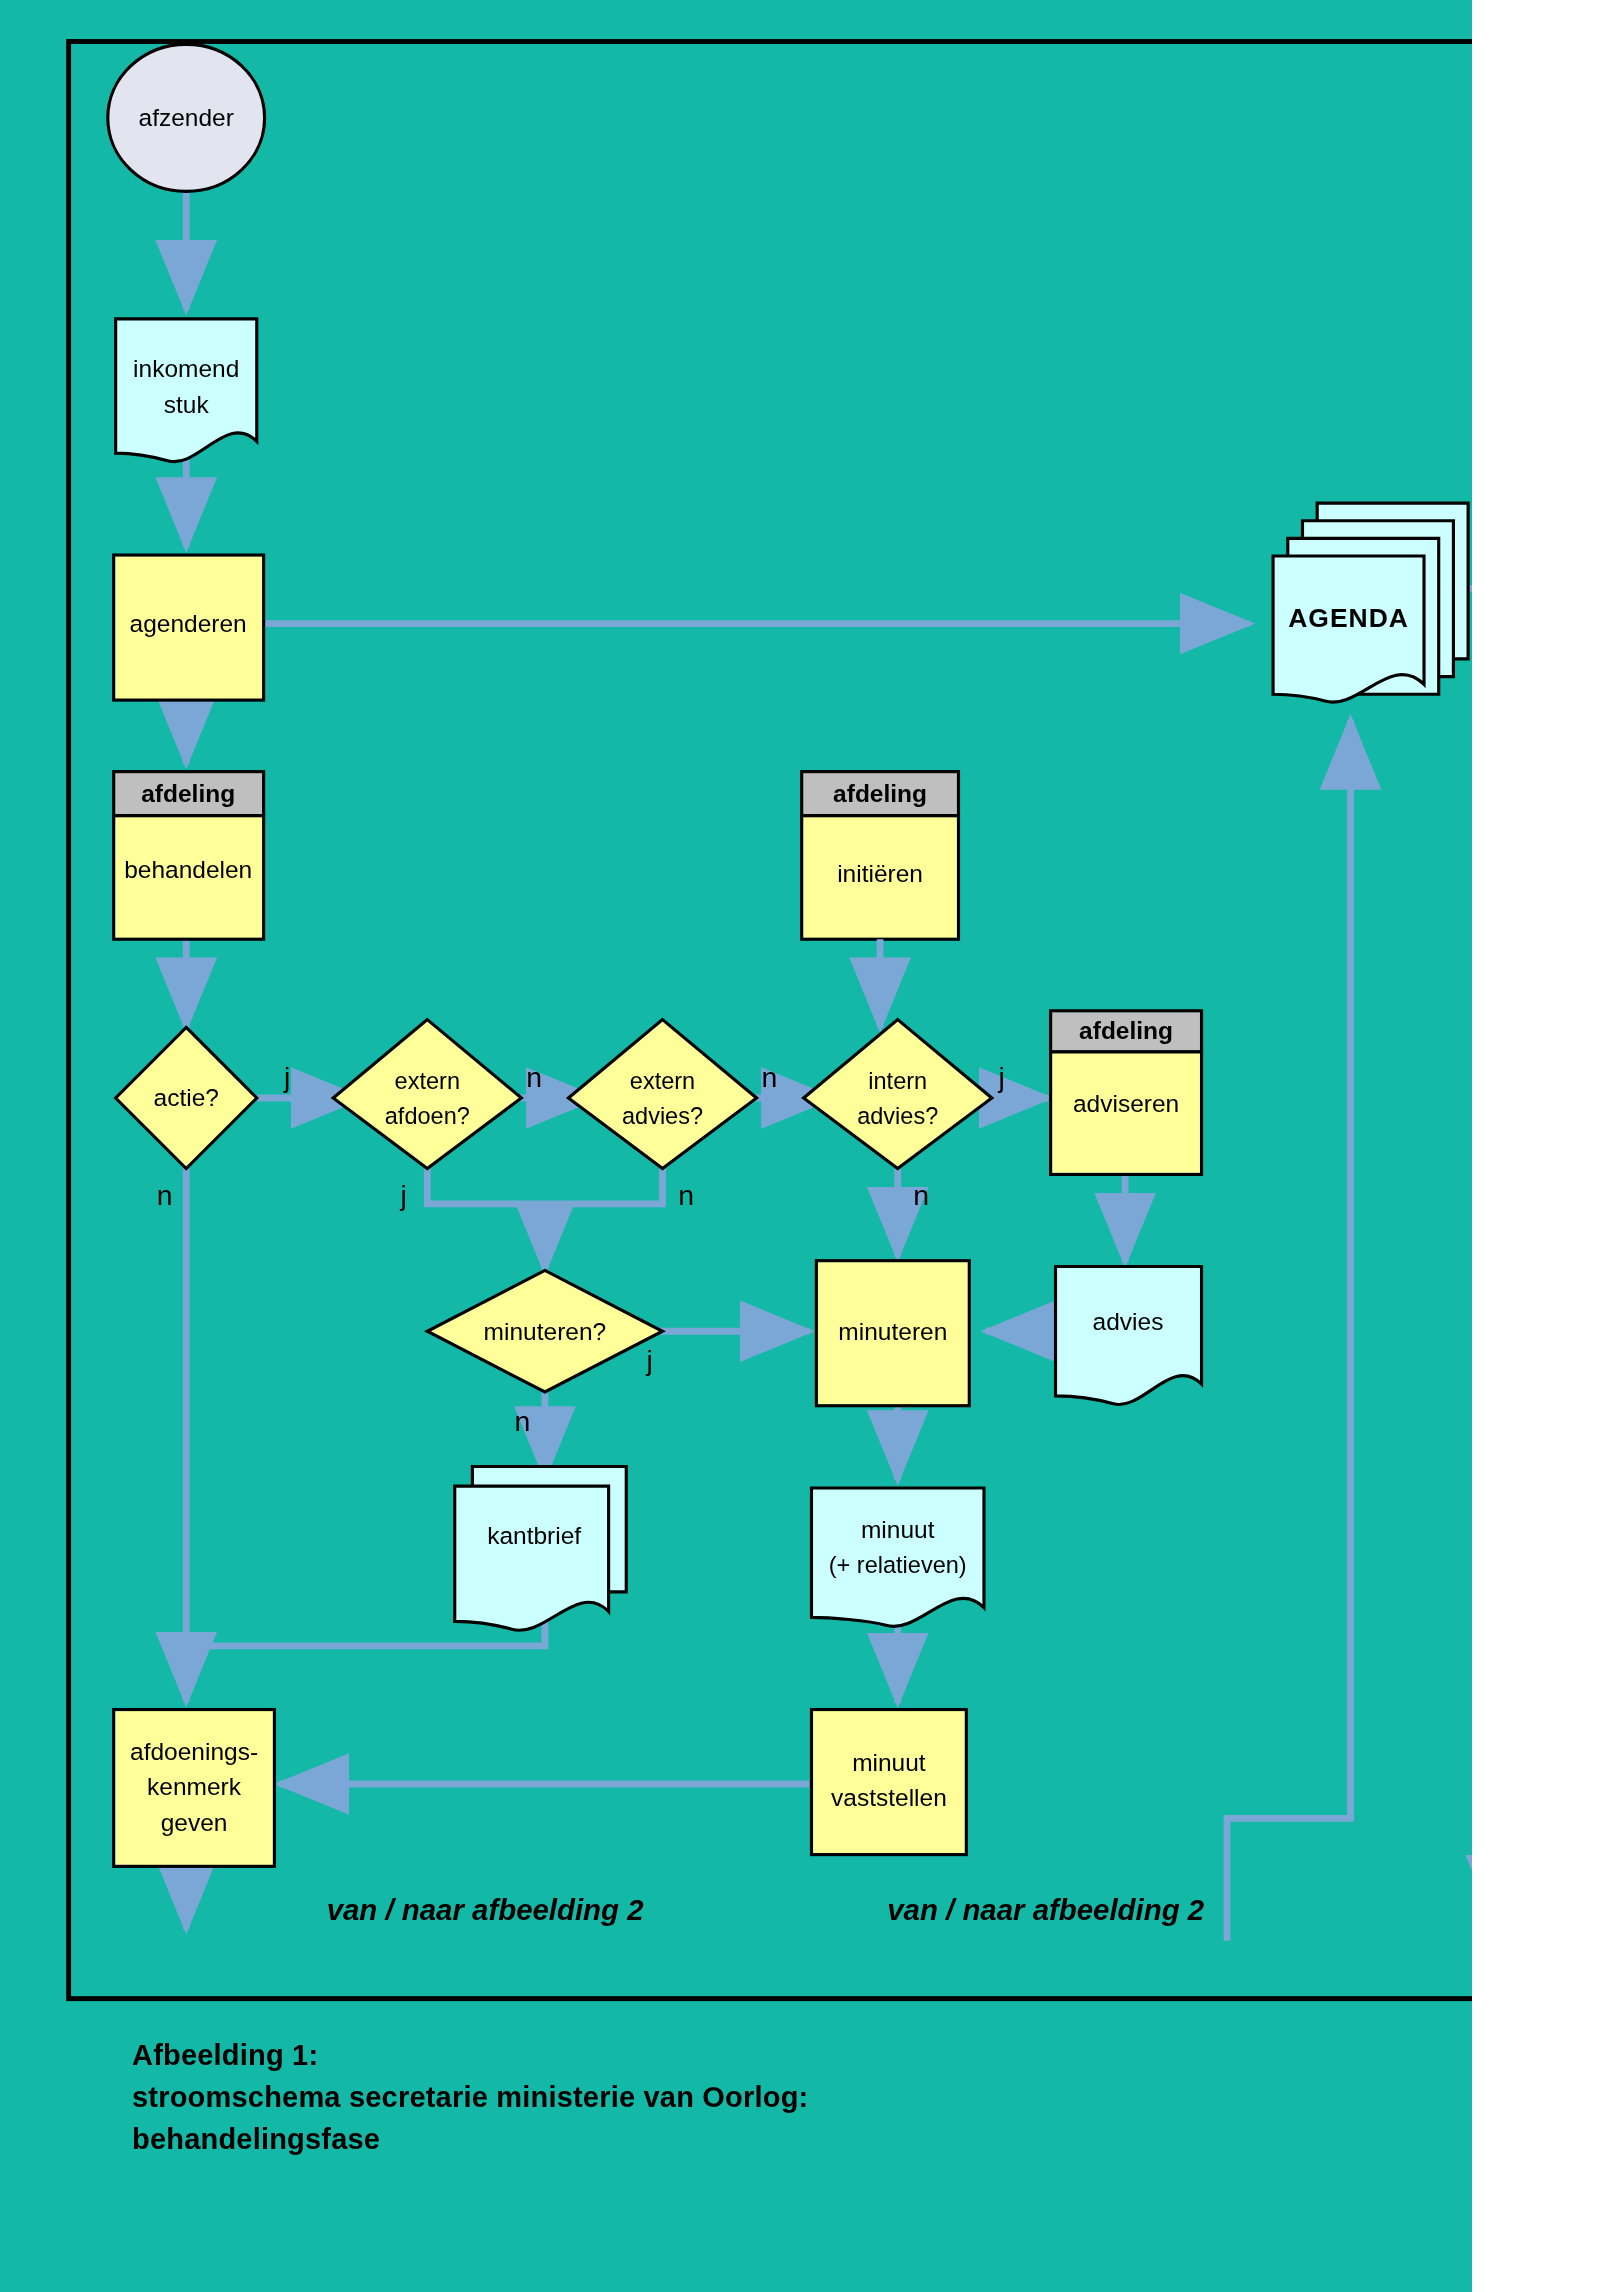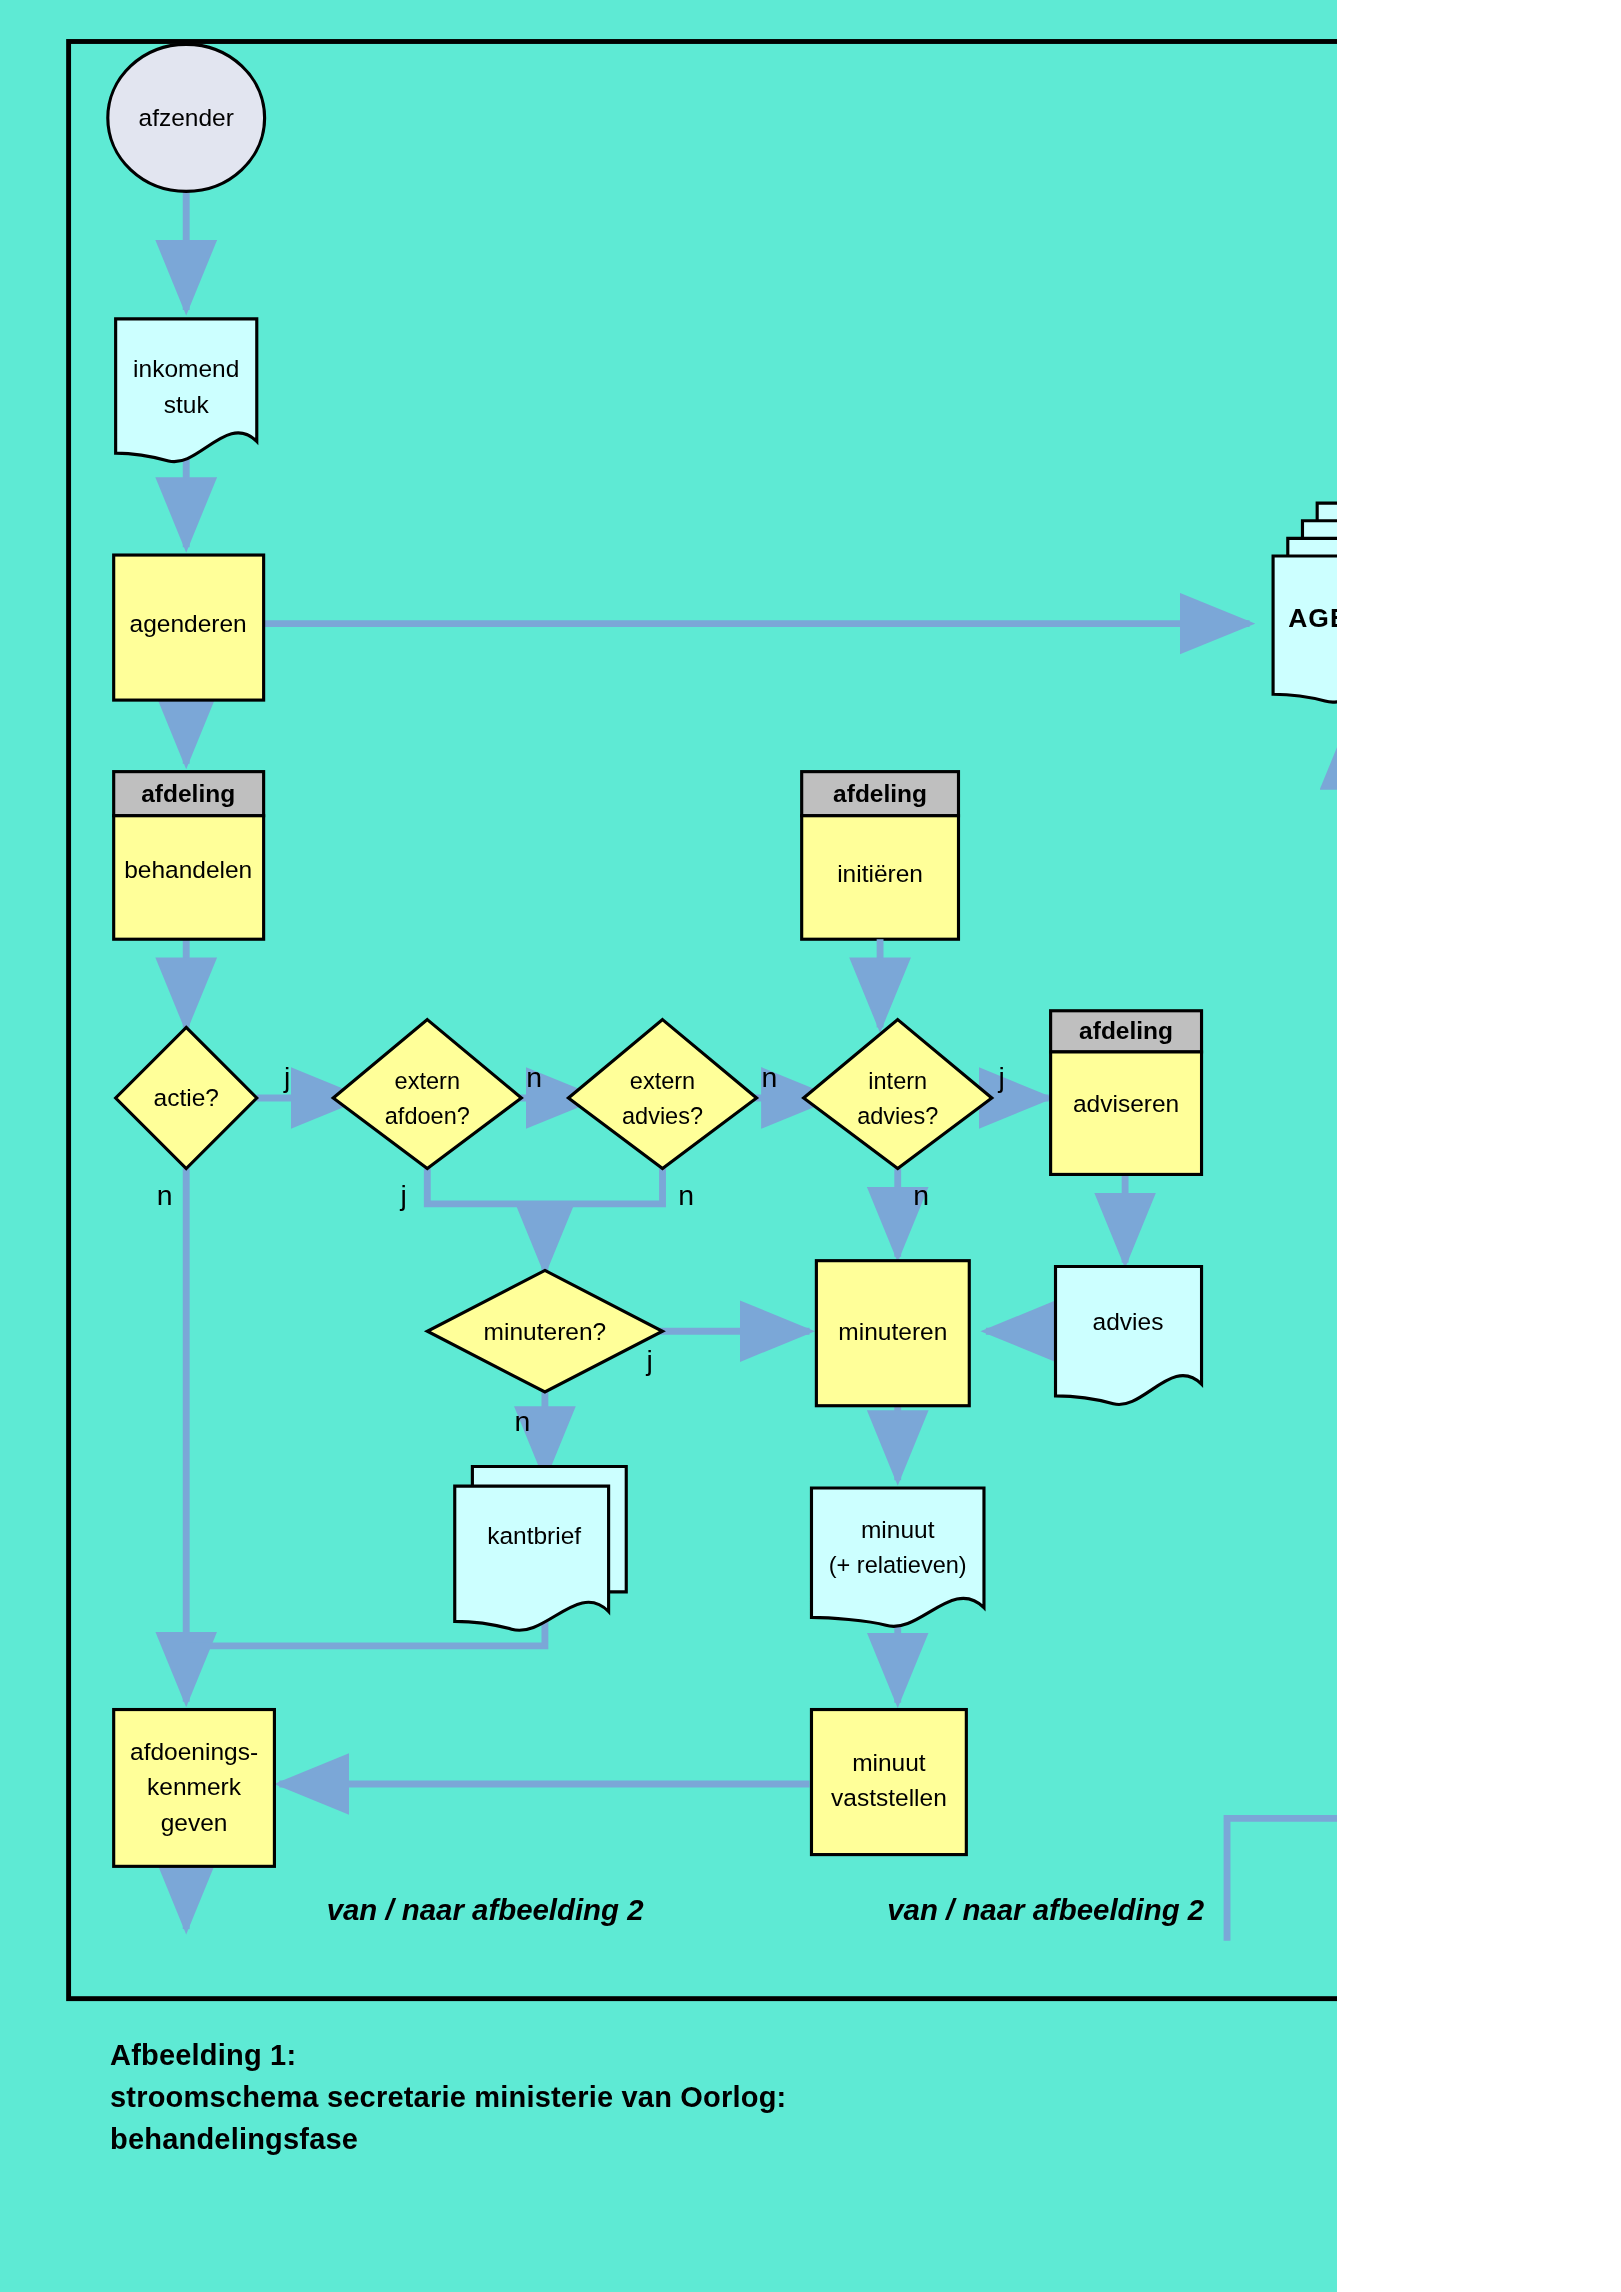--- a/index.html
+++ b/index.html
@@ -1,21 +1,21 @@
 <!DOCTYPE html>
 <html><head>
 <meta charset="utf-8">
 <style>
   html,body{margin:0;padding:0;background:#ffffff;}
   body{
     width:1621px;height:2293px;
     font-family:"Liberation Sans", sans-serif;
     -webkit-font-smoothing:antialiased;
   }
-  #stage{position:relative;width:1337px;height:2293px;overflow:hidden;background:#5eead4;}
+  #stage{position:relative;width:1472px;height:2293px;overflow:hidden;background:#14b8a6;}
   svg#flow{position:absolute;left:0;top:0;width:1621px;height:2293px;}
 
   .frame{fill:none;stroke:#000000;stroke-width:5;}
 
   .conn{stroke:#7BA7D7;stroke-width:7;fill:none;stroke-linecap:butt;stroke-linejoin:miter;}
   .conn-dash{stroke:#7BA7D7;stroke-width:9;fill:none;stroke-dasharray:26 22;}
   .arrowfill{fill:#7BA7D7;}
 
   .shape-stroke{stroke:#000000;stroke-width:3.2;}
   .fill-yellow{fill:#FFFF99;}
@@ -28,21 +28,21 @@
     fill:#000000;font-size:25px;text-anchor:middle;
     dominant-baseline:middle;
   }
   .lbl-sm{font-size:24px;}
   .lbl-bold{font-weight:bold;font-size:25px;}
   .lbl-agenda{font-weight:bold;font-size:27px;letter-spacing:1px;}
   .lbl-yn{font-size:29px;text-anchor:middle;}
   .lbl-note{font-size:30px;font-style:italic;font-weight:bold;text-anchor:middle;}
 
   .caption{
-    position:absolute;left:110px;top:2034px;
+    position:absolute;left:132px;top:2034px;
     font-family:"Liberation Sans", sans-serif;
     font-size:29px;font-weight:bold;color:#000;
     line-height:1.45;letter-spacing:0.2px;
     white-space:pre-line;
   }
 </style>
 </head>
 <body>
 
 <div id="stage">

